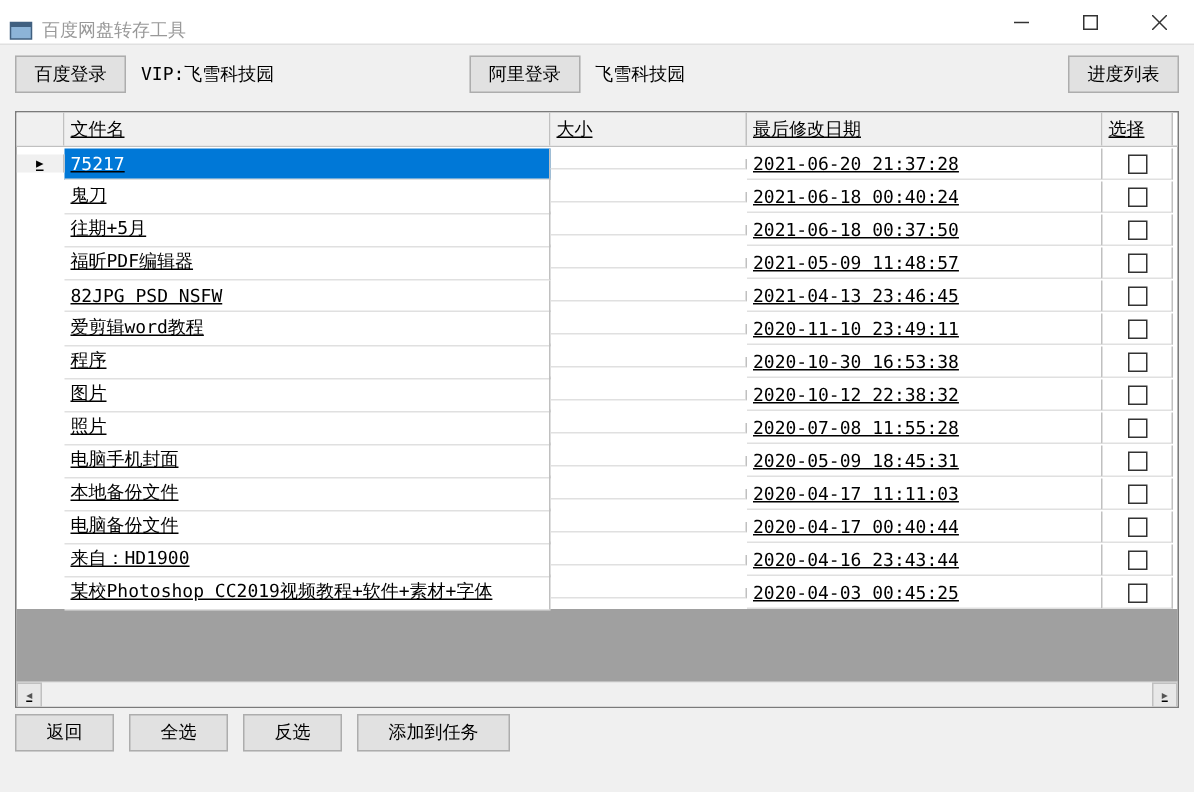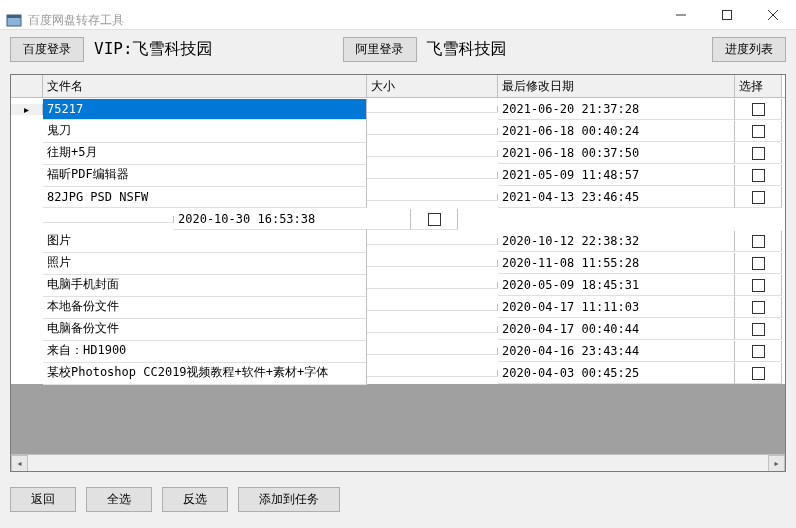--- a/index.html
+++ b/index.html
@@ -5,43 +5,43 @@
 * { box-sizing: border-box; margin: 0; padding: 0; }
 body { font-family: "Microsoft YaHei", SimSun, sans-serif; font-size: 12px; background: #f0f0f0; width: 796px; height: 528px; overflow: hidden; }
 .titlebar { height: 30px; background: #fff; display: flex; align-items: flex-end; padding-left: 6px; border-bottom: 1px solid #e0e0e0; }
 .titlebar .appicon { width: 16px; height: 16px; margin-right: 6px; display: inline-flex; align-items: center; justify-content: center; }
 .titlebar .title { color: #999; font-size: 12px; flex: 1; }
 .winbtns { display: flex; height: 100%; }
 .winbtn { width: 46px; height: 100%; display: flex; align-items: center; justify-content: center; color: #666; }
 .winbtn svg { width: 10px; height: 10px; }
 .toolbar { height: 38px; background: #f0f0f0; display: flex; align-items: center; padding: 0 10px; gap: 10px; }
 .btn { background: #e1e1e1; border: 1px solid #adadad; padding: 3px 12px; font-size: 12px; font-family: inherit; cursor: pointer; }
-.vip { font-family: SimSun, monospace; font-size: 16px; }
+.vip { font-family: SimSun, monospace; font-size: 12px; }
 .spacer1 { width: 110px; }
 .spacer-flex { flex: 1; }
 .gridwrap { border: 1px solid #7a7a7a; margin: 6px 10px 4px 10px; height: 398px; background: #fff; position: relative; display: flex; flex-direction: column; }
-.gridinner { background: #a0a0a0; flex: 1; overflow: hidden; display: flex; flex-direction: column; }
+.gridinner { background: #a0a0a0; flex: 1; overflow: hidden; display: flex; flex-direction: column; text-decoration: underline; }
 .ghead { display: flex; background: #fff; border-bottom: 1px solid #c0c0c0; height: 23px; }
 .ghead .cell { border-right: 1px solid #c0c0c0; padding: 3px 4px; background: #f0f0f0; font-family: SimSun, monospace; }
 .rowhead { width: 32px; background: #f0f0f0; border-right: 1px solid #c0c0c0; }
 .col-name { width: 324px; }
 .col-size { width: 131px; }
 .col-date { width: 237px; }
 .col-sel { width: 47px; position: relative; }
 .gbody { background: #a0a0a0; flex: 1; overflow: hidden; }
 .grow { display: flex; background: #fff; height: 22px; align-items: center; }
 .grow .rowhead { display: flex; align-items: center; justify-content: center; position: relative; }
 .grow .rowhead.current::before { content: "▸"; color: #000; font-size: 10px; }
 .grow .cell { border-right: 1px solid #c0c0c0; border-bottom: 1px solid #e0e0e0; padding: 3px 4px; font-family: SimSun, monospace; white-space: nowrap; overflow: hidden; }
 .grow.selected .cell.col-name { background: #0078d7; color: #fff; }
 .col-sel .chk { width: 13px; height: 13px; border: 1px solid #333; display: block; margin: 1px auto 0 auto; background: #fff; }
 .hscroll { height: 17px; background: #f0f0f0; border-top: 1px solid #c0c0c0; display: flex; align-items: center; }
 .hscroll .sbtn { width: 17px; height: 17px; background: #e8e8e8; border: 1px solid #c0c0c0; display: flex; align-items: center; justify-content: center; font-size: 8px; color: #555; }
 .hscroll .track { flex: 1; height: 17px; background: #f0f0f0; }
-.bottombar { height: 36px; display: flex; align-items: flex-end; padding: 0 10px; gap: 10px; }
+.bottombar { height: 36px; display: flex; align-items: flex-start; padding: 0 10px; gap: 10px; }
 .bottombar .btn { padding: 3px 20px; }
 </style>
 </head>
 <body>
 
 <div class="titlebar">
   <span class="appicon">
     <svg viewBox="0 0 16 16">
         <rect x="1" y="2" width="14" height="11" fill="#8cb4d8" stroke="#406080"></rect>
         <rect x="1" y="2" width="14" height="3" fill="#406080"></rect>
@@ -128,40 +128,50 @@
           <div class="rowhead"></div>
           <div class="cell col-name">82JPG PSD NSFW</div>
           <div class="cell col-size"></div>
           <div class="cell col-date">2021-04-13 23:46:45</div>
           <div class="cell col-sel">
             <span class="chk"></span>
           </div>
         </div>
         <div class="grow">
           <div class="rowhead"></div>
+          <div class="cell col-name">爱剪辑word教程</div>
+          <div class="cell col-size"></div>
+          <div class="cell col-date">2020-11-10 23:49:11</div>
+          <div class="cell col-sel">
+            <span class="chk"></span>
+          </div>
+        </div>
+        <div class="grow">
+          <div class="rowhead"></div>
+          <div class="cell col-name">程序</div>
           <div class="cell col-size"></div>
           <div class="cell col-date">2020-10-30 16:53:38</div>
           <div class="cell col-sel">
             <span class="chk"></span>
           </div>
         </div>
         <div class="grow">
           <div class="rowhead"></div>
           <div class="cell col-name">图片</div>
           <div class="cell col-size"></div>
           <div class="cell col-date">2020-10-12 22:38:32</div>
           <div class="cell col-sel">
             <span class="chk"></span>
           </div>
         </div>
         <div class="grow">
           <div class="rowhead"></div>
           <div class="cell col-name">照片</div>
           <div class="cell col-size"></div>
-          <div class="cell col-date">2020-11-08 11:55:28</div>
+          <div class="cell col-date">2020-07-08 11:55:28</div>
           <div class="cell col-sel">
             <span class="chk"></span>
           </div>
         </div>
         <div class="grow">
           <div class="rowhead"></div>
           <div class="cell col-name">电脑手机封面</div>
           <div class="cell col-size"></div>
           <div class="cell col-date">2020-05-09 18:45:31</div>
           <div class="cell col-sel">

